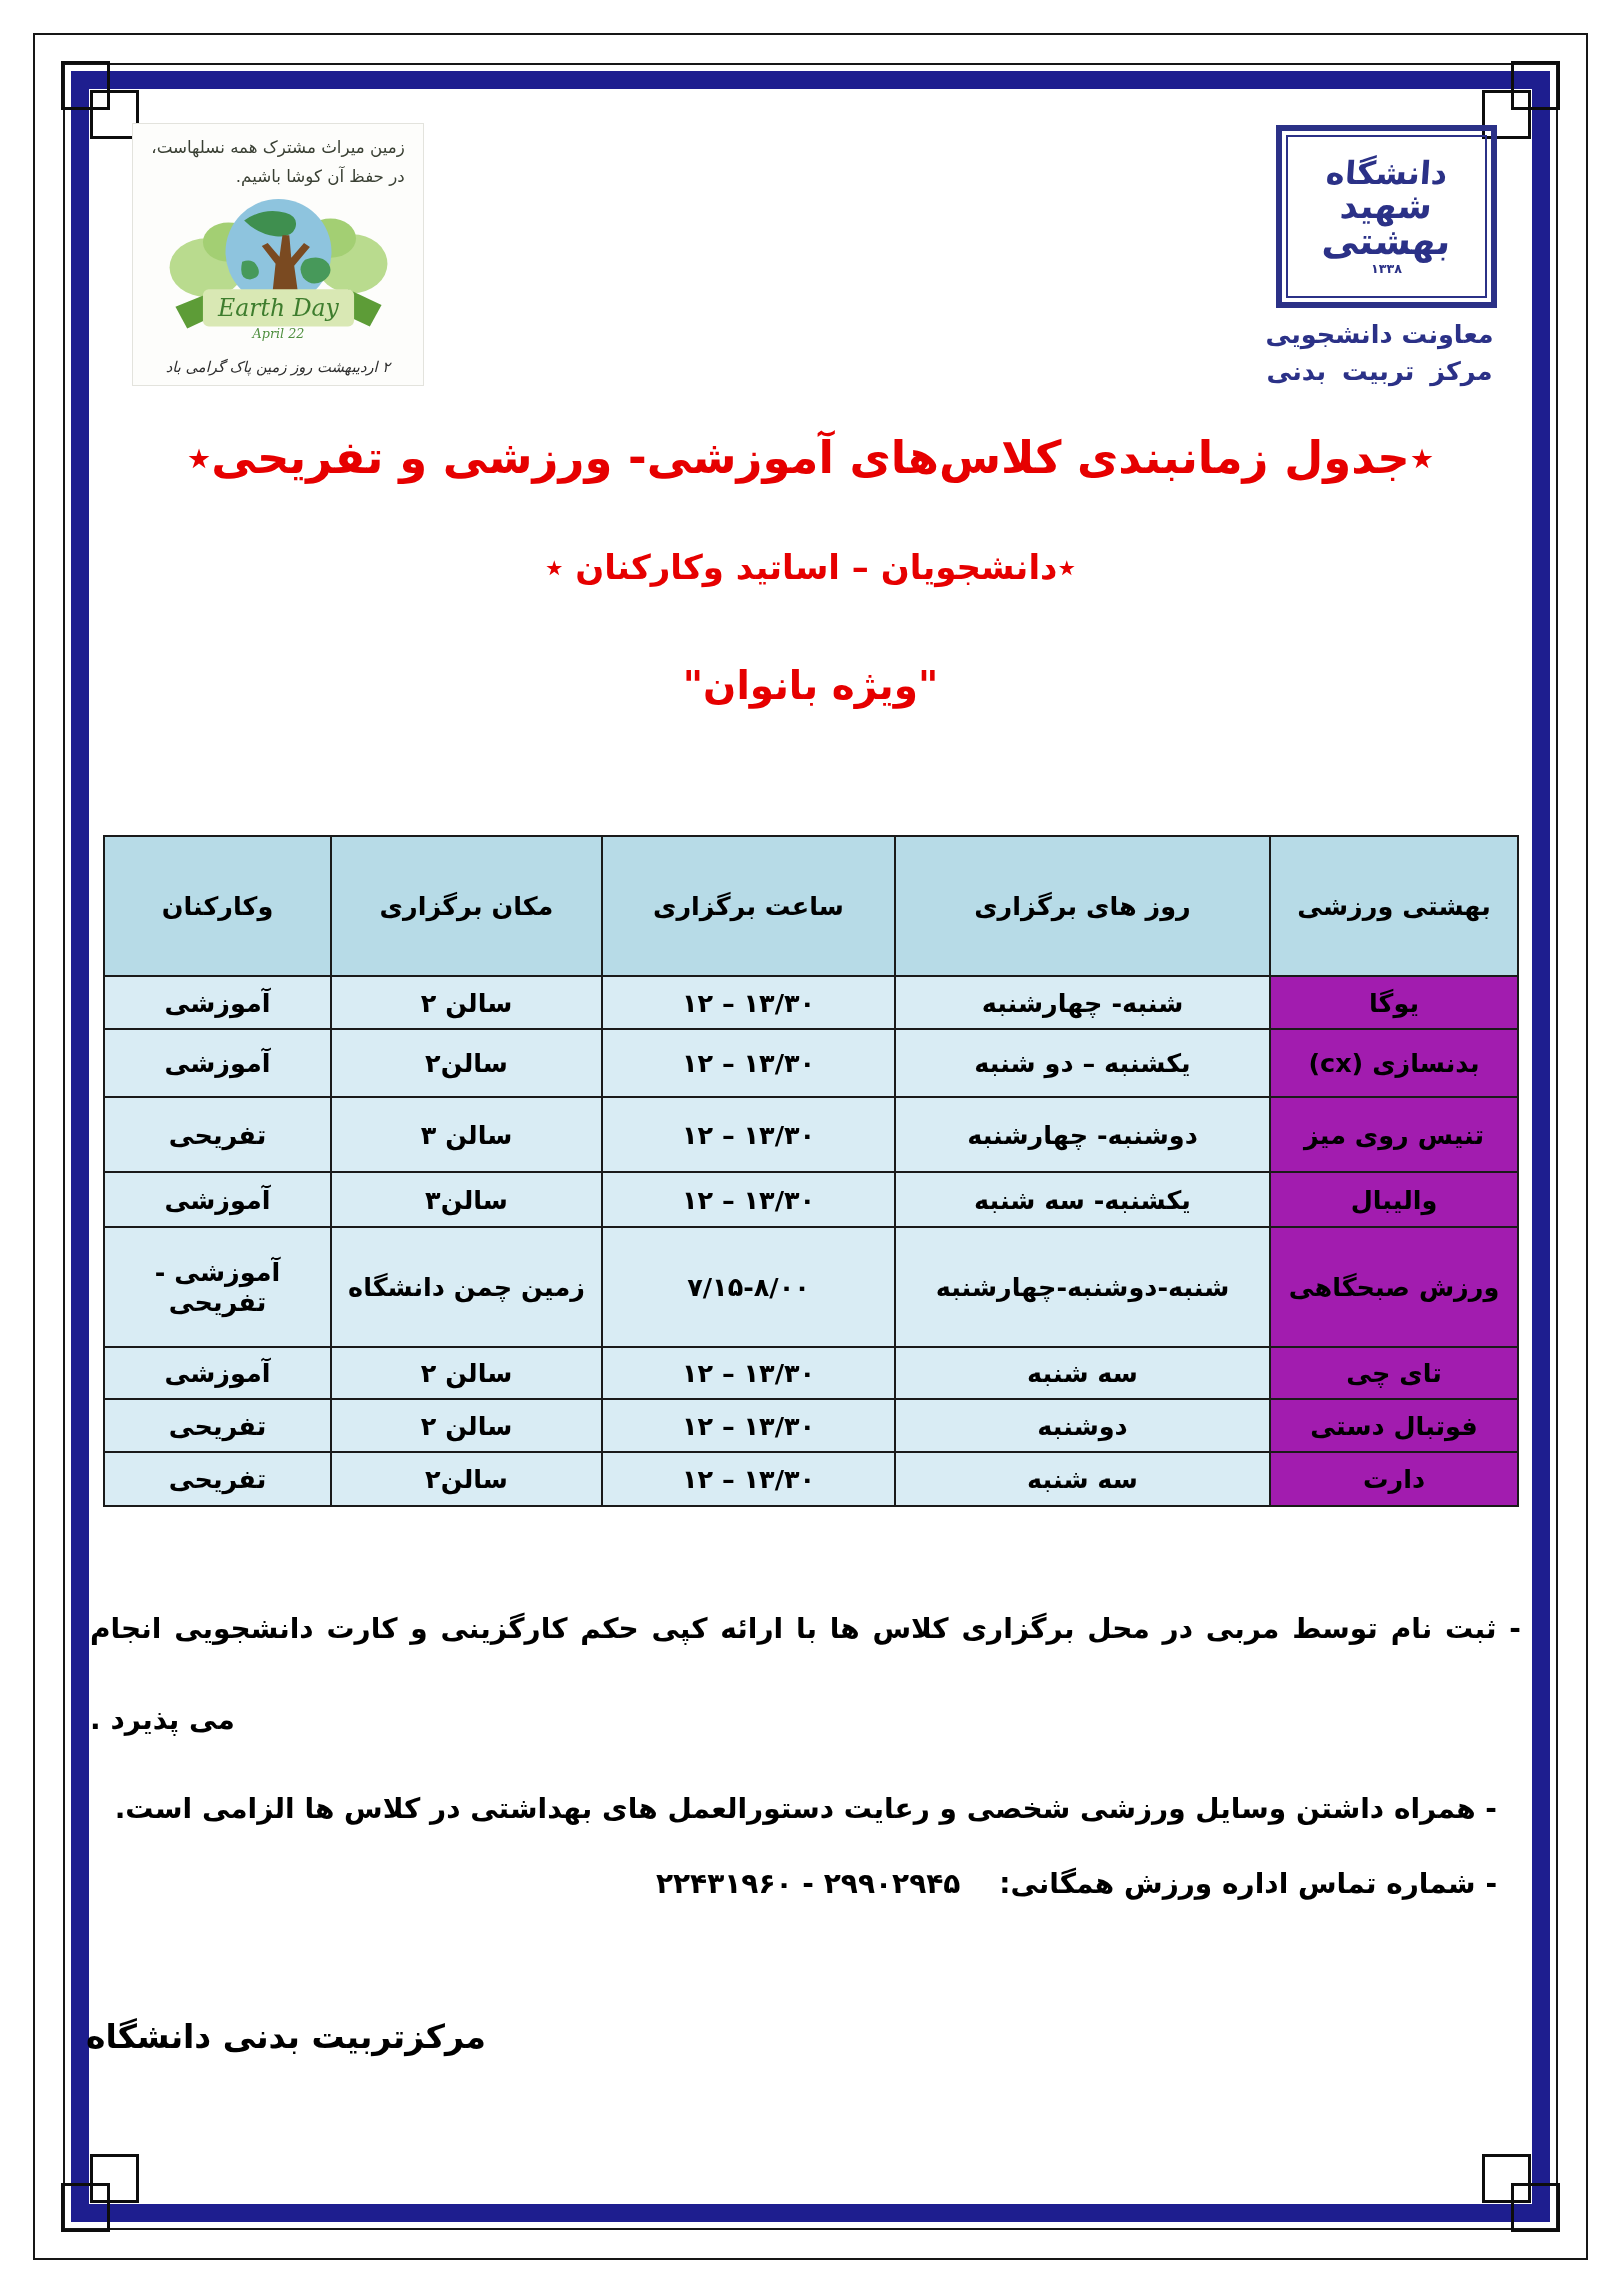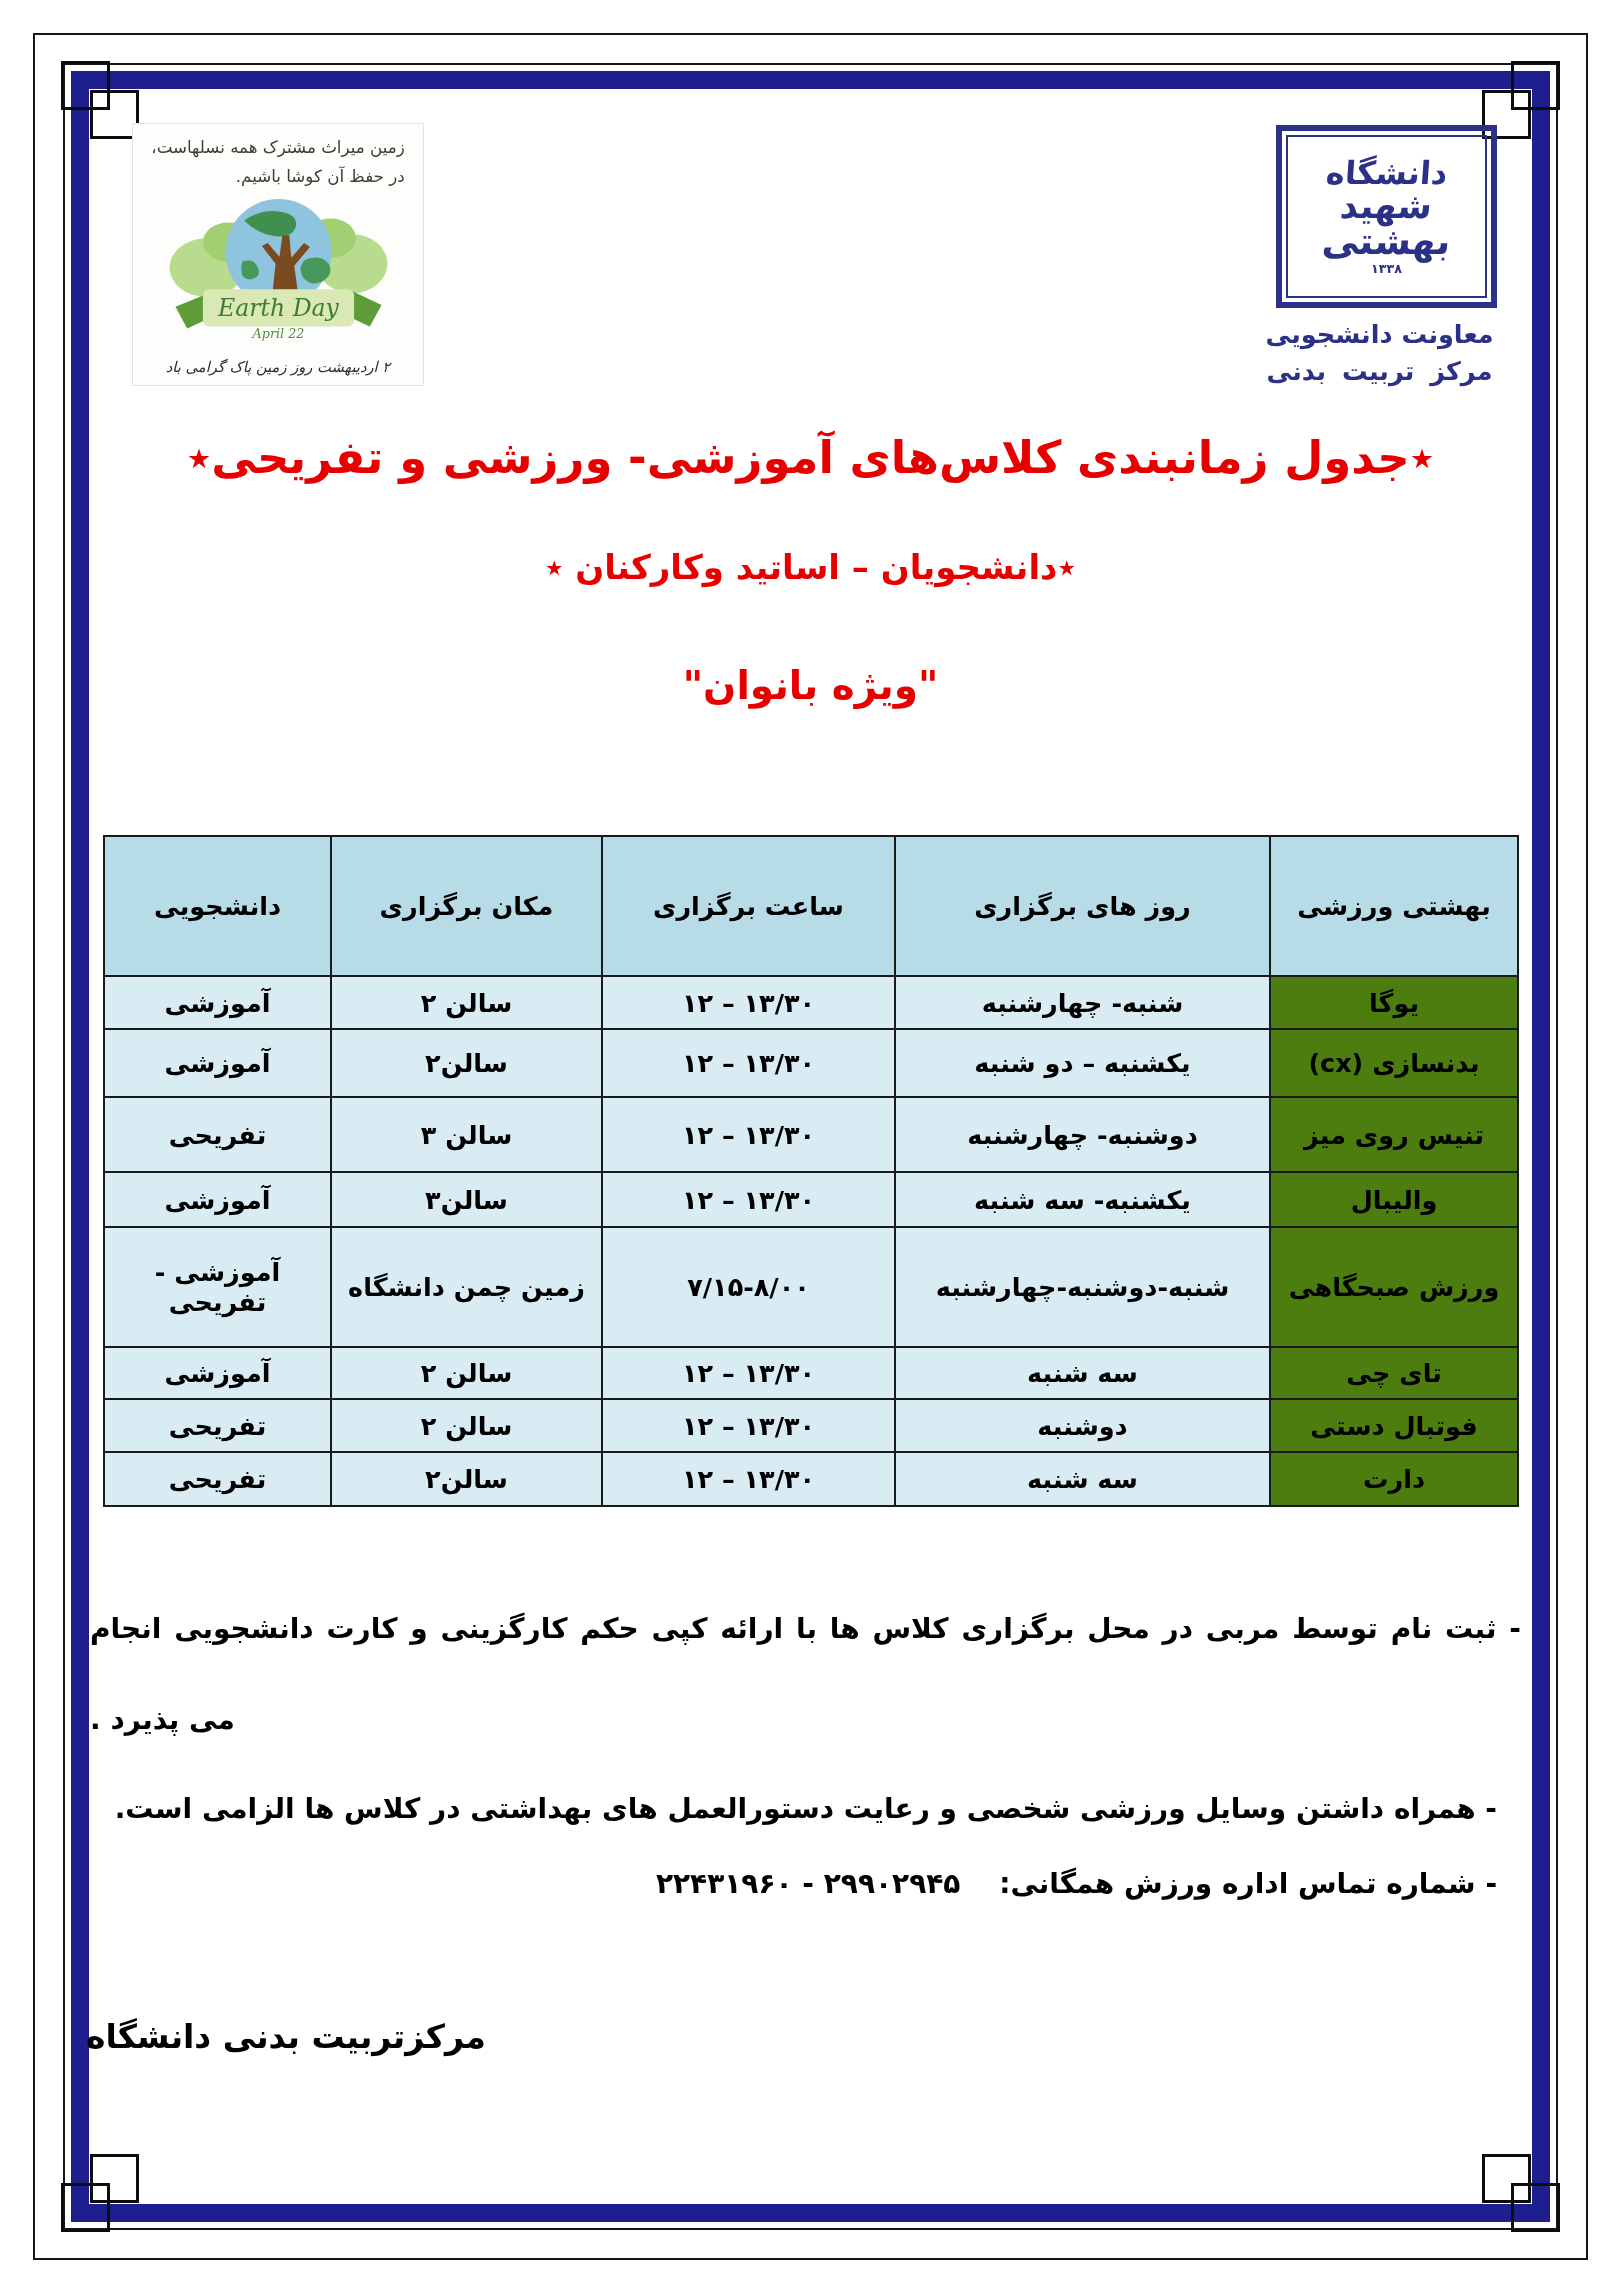--- a/index.html
+++ b/index.html
@@ -35,21 +35,21 @@
   .title{top:431px;font-size:45px;}
   .subtitle{top:547px;font-size:34px;}
   .audience{top:663px;font-size:39px;}
   
   table.sched{position:absolute;left:103px;top:835px;width:1414px;border-collapse:collapse;
               direction:rtl;table-layout:fixed;}
   table.sched th,table.sched td{border:2px solid #1a1a1a;text-align:center;vertical-align:middle;
               font-weight:bold;font-size:25.5px;padding:0 3.9px;}
   table.sched{border:2.9px solid #111;}
   table.sched th{background:#b7dbe7;}
-  td.c-sport{background:#4d7c0f;}
+  td.c-sport{background:#a21caf;}
   td.c-body{background:#d9ecf4;}
   tr.r-h{height:140px;}
   tr.r1{height:53px;} tr.r2{height:68px;} tr.r3{height:75px;} tr.r4{height:55px;}
   tr.r5{height:120px;} tr.r6{height:52px;} tr.r7{height:53px;} tr.r8{height:54px;}
   .ltr{direction:ltr;unicode-bidi:bidi-override;}
   
   .note{position:absolute;direction:rtl;font-weight:bold;font-size:28px;color:#000;}
   .n1a{left:90px;top:1612px;width:1431px;text-align:justify;text-align-last:justify;}
   .n1b{left:90px;top:1703px;width:1431px;text-align:left;}
   .n2 {left:90px;top:1792px;width:1407px;text-align:right;}
@@ -126,21 +126,21 @@
         <col style="width:293px">
       <col style="width:271px">
         <col style="width:227px">
     </colgroup>
     <tbody>
         <tr class="r-h">
       <th>بهشتی ورزشی</th>
       <th>روز های برگزاری</th>
       <th>ساعت برگزاری</th>
       <th>مکان برگزاری</th>
-      <th>دانشجویی</th>
+      <th>وکارکنان</th>
     </tr>
     <tr class="r1">
       <td class="c-sport">یوگا</td>
       <td class="c-body">شنبه- چهارشنبه</td>
       <td class="c-body"><span class="ltr">۱۲ – ۱۳/۳۰</span></td>
       <td class="c-body">سالن ۲</td>
       <td class="c-body">آموزشی</td>
     </tr>
     <tr class="r2">
       <td class="c-sport">بدنسازی (cx)</td>

